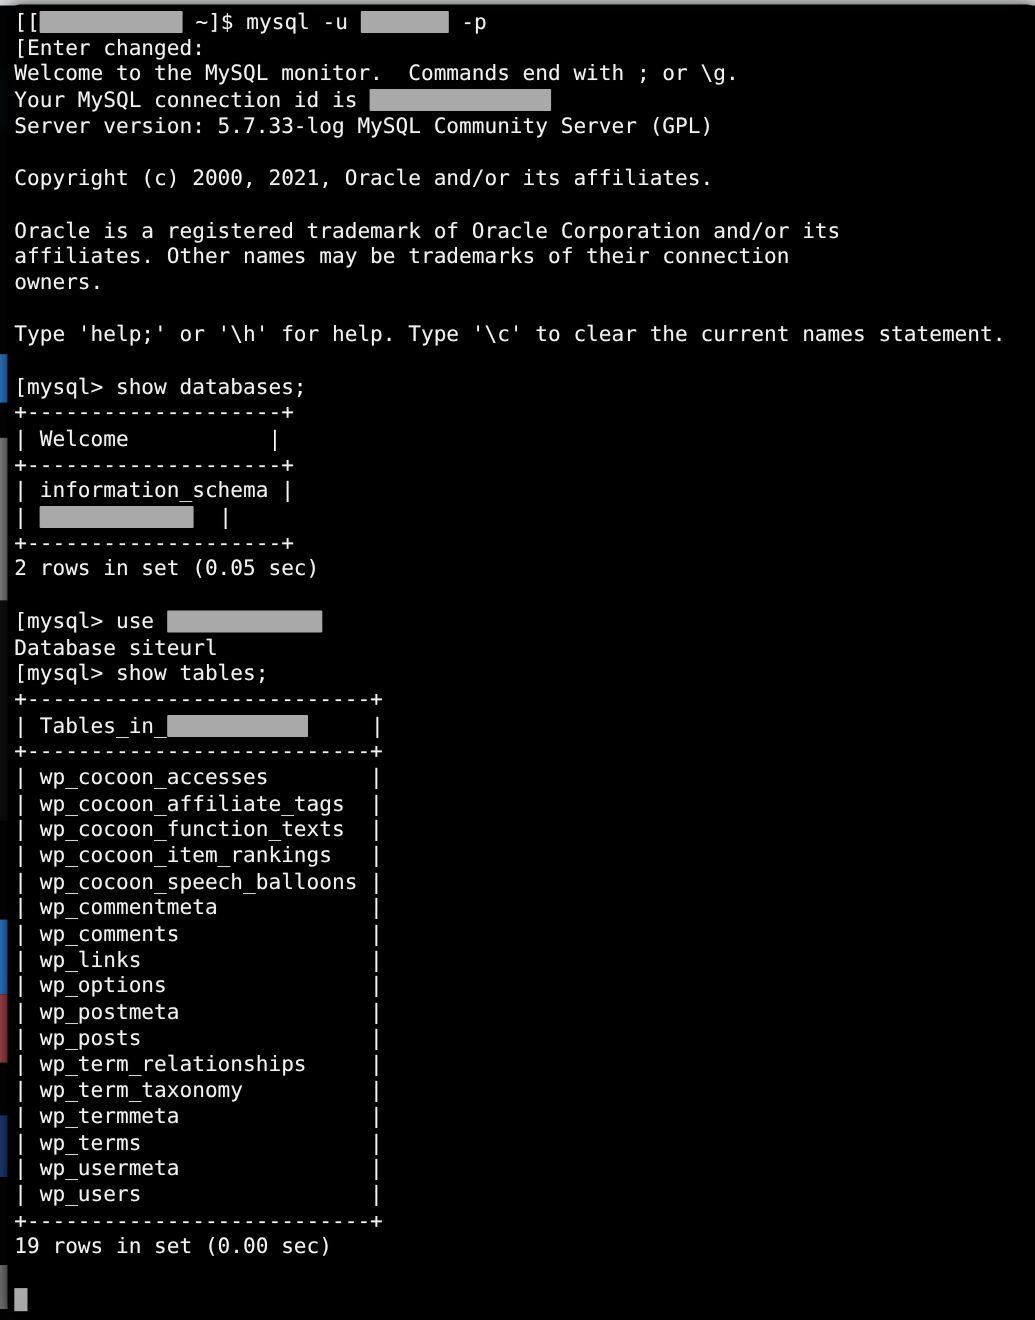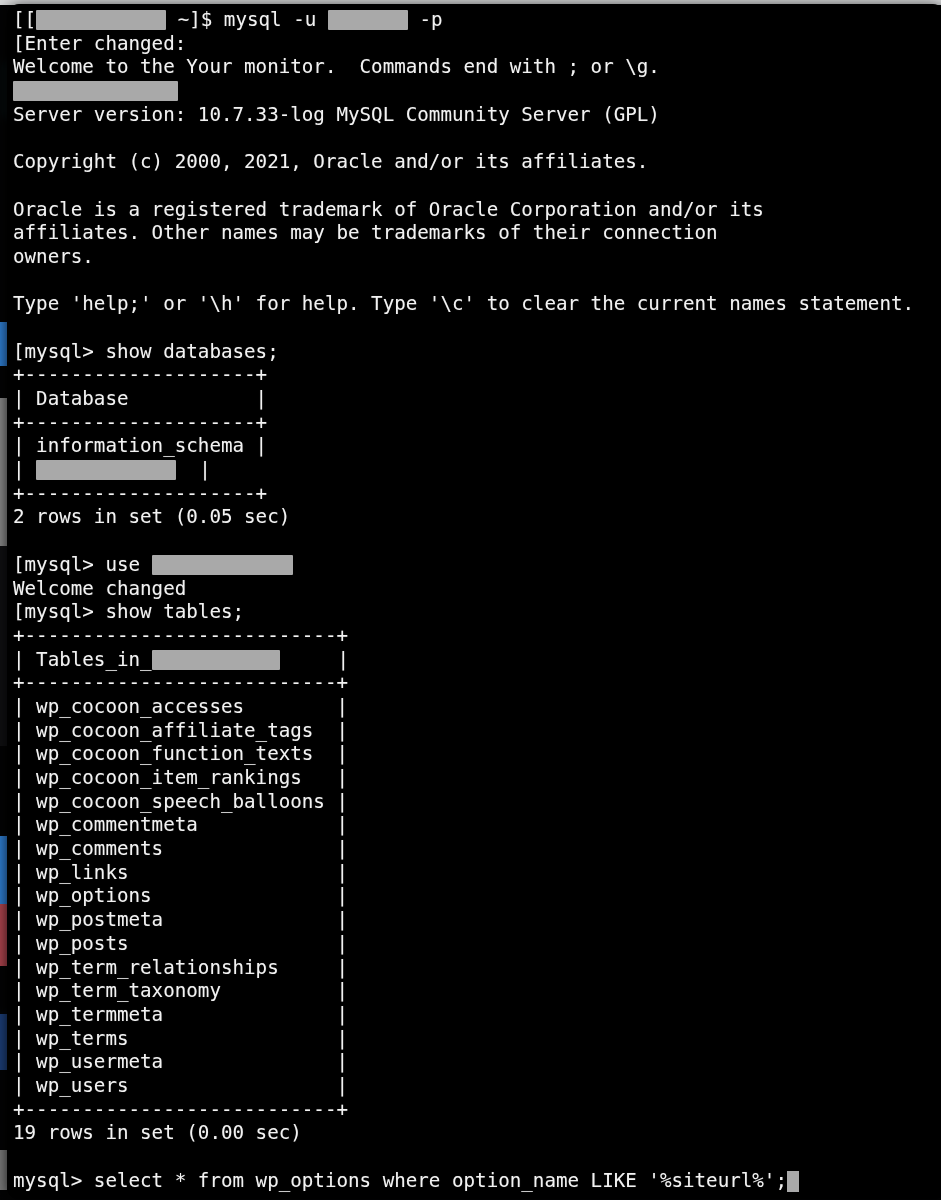--- a/index.html
+++ b/index.html
@@ -172,43 +172,43 @@
 <div class="accent accent-dark"></div>
 <div class="accent accent-blue2"></div>
 <div class="accent accent-red"></div>
 <div class="accent accent-blue3"></div>
 <div class="accent accent-side"></div>
 
 <div id="terminal">
   <div id="term-inner">
       <div class="line"><span>[[</span><span class="redact" style="width: 130px;"></span><span> ~]$ mysql -u </span><span class="redact" style="width: 80px;"></span><span> -p</span></div>
       <div class="line"><span>[Enter changed:</span></div>
-      <div class="line"><span>Welcome to the Your monitor.  Commands end with ; or \g.</span></div>
-      <div class="line"><span class="redact" style="width: 165px;"></span></div>
-      <div class="line"><span>Server version: 10.7.33-log MySQL Community Server (GPL)</span></div>
+      <div class="line"><span>Welcome to the MySQL monitor.  Commands end with ; or \g.</span></div>
+      <div class="line"><span>Your MySQL connection id is </span><span class="redact" style="width: 165px;"></span></div>
+      <div class="line"><span>Server version: 5.7.33-log MySQL Community Server (GPL)</span></div>
       <div class="line blank"><span> </span></div>
       <div class="line"><span>Copyright (c) 2000, 2021, Oracle and/or its affiliates.</span></div>
       <div class="line blank"><span> </span></div>
       <div class="line"><span>Oracle is a registered trademark of Oracle Corporation and/or its</span></div>
       <div class="line"><span>affiliates. Other names may be trademarks of their connection</span></div>
       <div class="line"><span>owners.</span></div>
       <div class="line blank"><span> </span></div>
       <div class="line"><span>Type 'help;' or '\h' for help. Type '\c' to clear the current names statement.</span></div>
       <div class="line blank"><span> </span></div>
       <div class="line"><span>[mysql&gt; show databases;</span></div>
       <div class="line"><span>+--------------------+</span></div>
-      <div class="line"><span>| Database           |</span></div>
+      <div class="line"><span>| Welcome           |</span></div>
       <div class="line"><span>+--------------------+</span></div>
       <div class="line"><span>| information_schema |</span></div>
       <div class="line"><span>| </span><span class="redact" style="width: 140px;"></span><span>  |</span></div>
       <div class="line"><span>+--------------------+</span></div>
       <div class="line"><span>2 rows in set (0.05 sec)</span></div>
       <div class="line blank"><span> </span></div>
       <div class="line"><span>[mysql&gt; use </span><span class="redact" style="width: 141px;"></span></div>
-      <div class="line"><span>Welcome changed</span></div>
+      <div class="line"><span>Database siteurl</span></div>
       <div class="line"><span>[mysql&gt; show tables;</span></div>
       <div class="line"><span>+---------------------------+</span></div>
       <div class="line"><span>| Tables_in_</span><span class="redact" style="width: 128px;"></span><span>     |</span></div>
       <div class="line"><span>+---------------------------+</span></div>
       <div class="line"><span>| wp_cocoon_accesses        |</span></div>
       <div class="line"><span>| wp_cocoon_affiliate_tags  |</span></div>
       <div class="line"><span>| wp_cocoon_function_texts  |</span></div>
       <div class="line"><span>| wp_cocoon_item_rankings   |</span></div>
       <div class="line"><span>| wp_cocoon_speech_balloons |</span></div>
       <div class="line"><span>| wp_commentmeta            |</span></div>
@@ -219,15 +219,15 @@
       <div class="line"><span>| wp_posts                  |</span></div>
       <div class="line"><span>| wp_term_relationships     |</span></div>
       <div class="line"><span>| wp_term_taxonomy          |</span></div>
       <div class="line"><span>| wp_termmeta               |</span></div>
       <div class="line"><span>| wp_terms                  |</span></div>
       <div class="line"><span>| wp_usermeta               |</span></div>
       <div class="line"><span>| wp_users                  |</span></div>
       <div class="line"><span>+---------------------------+</span></div>
       <div class="line"><span>19 rows in set (0.00 sec)</span></div>
       <div class="line blank"><span> </span></div>
-      <div class="line"><span>mysql&gt; select * from wp_options where option_name LIKE '%siteurl%';</span><span class="cursor"></span></div>
+      <div class="line"><span class="cursor"></span></div>
     </div>
 </div>
 
 </body></html>

